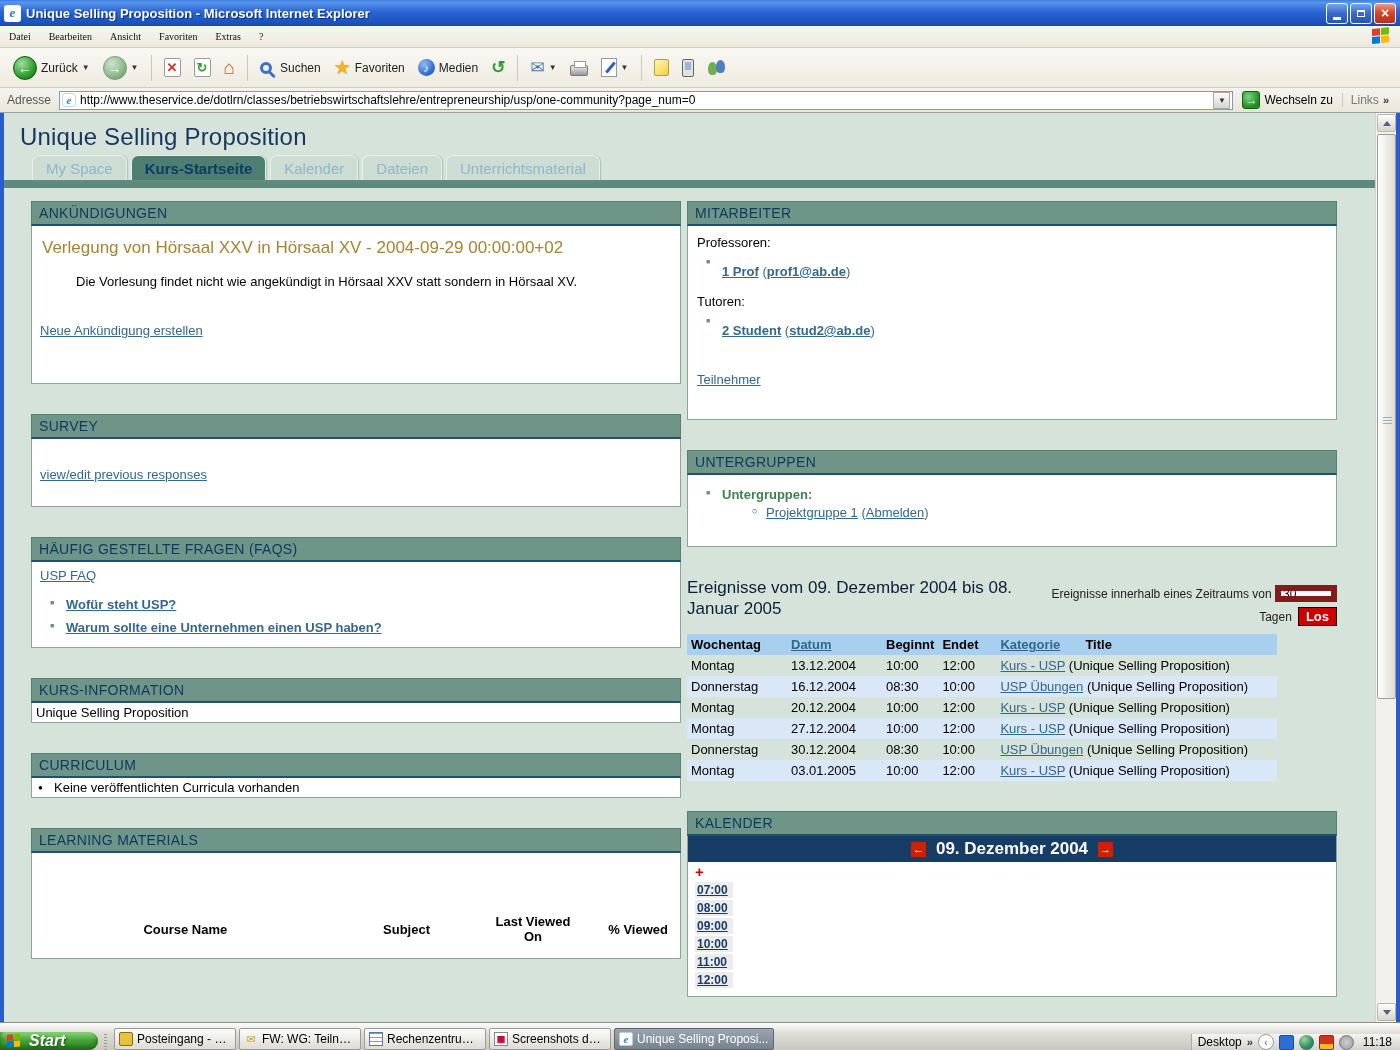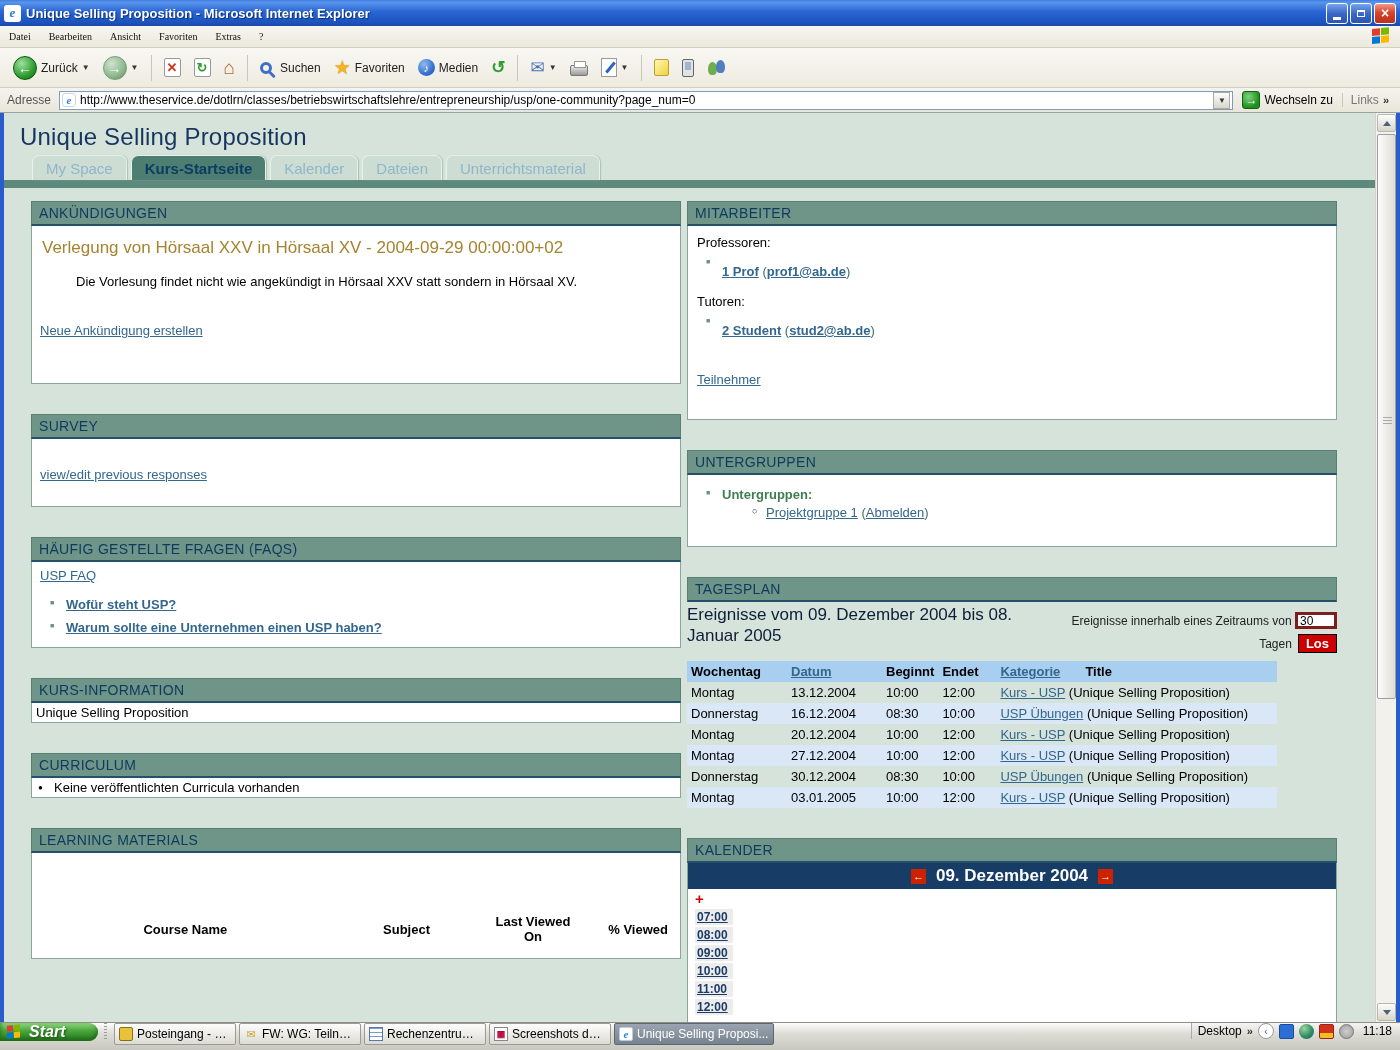--- a/index.html
+++ b/index.html
@@ -128,21 +128,21 @@
 
   .sub-body { min-height:72px; padding-top:8px; }
   .sub-label { color:#3f7d52; font-weight:bold; }
   .sub-item { padding:3px 0 0 44px; position:relative; }
   .sub-item::before { content:"○"; position:absolute; left:30px; top:4px; font-size:9px; color:#333; }
 
   
   .sched-top { display:flex; margin:2px 0 8px; }
   .sched-range { font-size:17px; color:#0d1e38; width:350px; line-height:1.25; }
   .sched-filter { margin-left:auto; text-align:right; font-size:12px; color:#222; padding-top:8px; }
-  .sched-filter input { width:42px; height:17px; border:3px solid #7f1d1d; font-size:12px; padding:1px 2px; font-family:"Liberation Sans",sans-serif; }
+  .sched-filter input { width:62px; height:17px; border:6px solid #7f1d1d; font-size:12px; padding:1px 2px; font-family:"Liberation Sans",sans-serif; }
   .los-row { margin-top:5px; display:flex; justify-content:flex-end; align-items:center; gap:6px; }
   .los-btn { background:#cc0000; color:#fff; font-weight:bold; font-size:13px; border:1px solid #000; padding:1px 7px; cursor:pointer; font-family:"Liberation Sans",sans-serif; }
   .sched-table { width:590px; border-collapse:collapse; font-size:13px; }
   .sched-table th { background:#a8cef0; font-weight:bold; text-align:left; padding:3px 4px; }
   .sched-table td { padding:3px 4px; }
   .sched-table tr.alt td { background:#d9e7f7; }
 
   
   .cal-body { padding:0 0 6px 0; min-height:150px; }
   .cal-bar { background:#173c66; height:26px; display:flex; align-items:center; justify-content:center; gap:10px;
@@ -161,21 +161,21 @@
   .sb-btn.up { top:1px; } .sb-btn.down { bottom:1px; }
   .tri-up { width:0; height:0; border-left:4px solid transparent; border-right:4px solid transparent; border-bottom:5px solid #4d6185; }
   .tri-down { width:0; height:0; border-left:4px solid transparent; border-right:4px solid transparent; border-top:5px solid #4d6185; }
   .sb-thumb { position:absolute; left:1px; top:21px; width:19px; height:565px; border:1px solid #9e9e9e; border-radius:2px;
     background:linear-gradient(90deg,#fdfdfd,#dedcd4); }
   .sb-grip { position:absolute; left:5px; top:50%; width:9px; height:8px;
     background:repeating-linear-gradient(180deg,#aaa 0 1px,transparent 1px 3px); }
 
   
   .taskbar { height:28px; background:linear-gradient(180deg,#fdfdfd,#dddcd5 40%,#c9c8c0); border-top:1px solid #8e8d86;
-    display:flex; align-items:flex-start; }
+    display:flex; align-items:flex-end; }
   .start-btn { width:98px; background:linear-gradient(180deg,#8ed87e,#47a53a 45%,#2e8125); border-radius:0 13px 13px 0;
     display:flex; align-items:center; gap:6px; padding:0 12px 0 7px; color:#fff; font-style:italic; font-weight:bold;
     font-size:16px; text-shadow:1px 1px 2px #1c4f18; box-shadow:inset 0 -3px 5px #1f6a18; }
   .start-btn .winflag { width:16px; height:15px; grid-template-columns:6px 6px; grid-template-rows:6px 6px; margin:0; }
   .ql-handle { width:14px; display:flex; align-items:center; justify-content:center; }
   .ql-handle i { width:3px; height:16px; background:repeating-linear-gradient(180deg,#9a9a9a 0 1px,transparent 1px 3px); }
   .tasks { display:flex; align-items:center; gap:3px; padding:0 2px; }
   .task { width:122px; height:22px; background:linear-gradient(180deg,#fdfdfd,#dcdbd4); border:1px solid #9c9a92; border-radius:2px;
     display:flex; align-items:center; gap:4px; padding:0 4px; font-size:12px; color:#000; overflow:hidden; white-space:nowrap; }
   .task.active { width:160px; background:linear-gradient(180deg,#9aa5b1,#76828e); color:#fff; border-color:#5d6771; }
@@ -418,21 +418,20 @@
                   <div class="sub-item">
                     <a class="lnk">Projektgruppe 1</a>
                     <span class="paren"><a class="lnk">Abmelden</a></span>
                   </div>
                 </li>
               </ul>
             </div>
           </div>
 
           <div class="portlet">
-            <div class="p-head">TAGESPLAN</div>
             <div class="p-body bare">
               <div class="sched-top">
                 <div class="sched-range">Ereignisse vom 09. Dezember 2004 bis 08. Januar 2005</div>
                 <div class="sched-filter">
                   <span>Ereignisse innerhalb eines Zeitraums von</span>
                   <input value="30" style="">
                   <div class="los-row">
                     <span>Tagen</span>
                     <button class="los-btn">Los</button>
                   </div>

